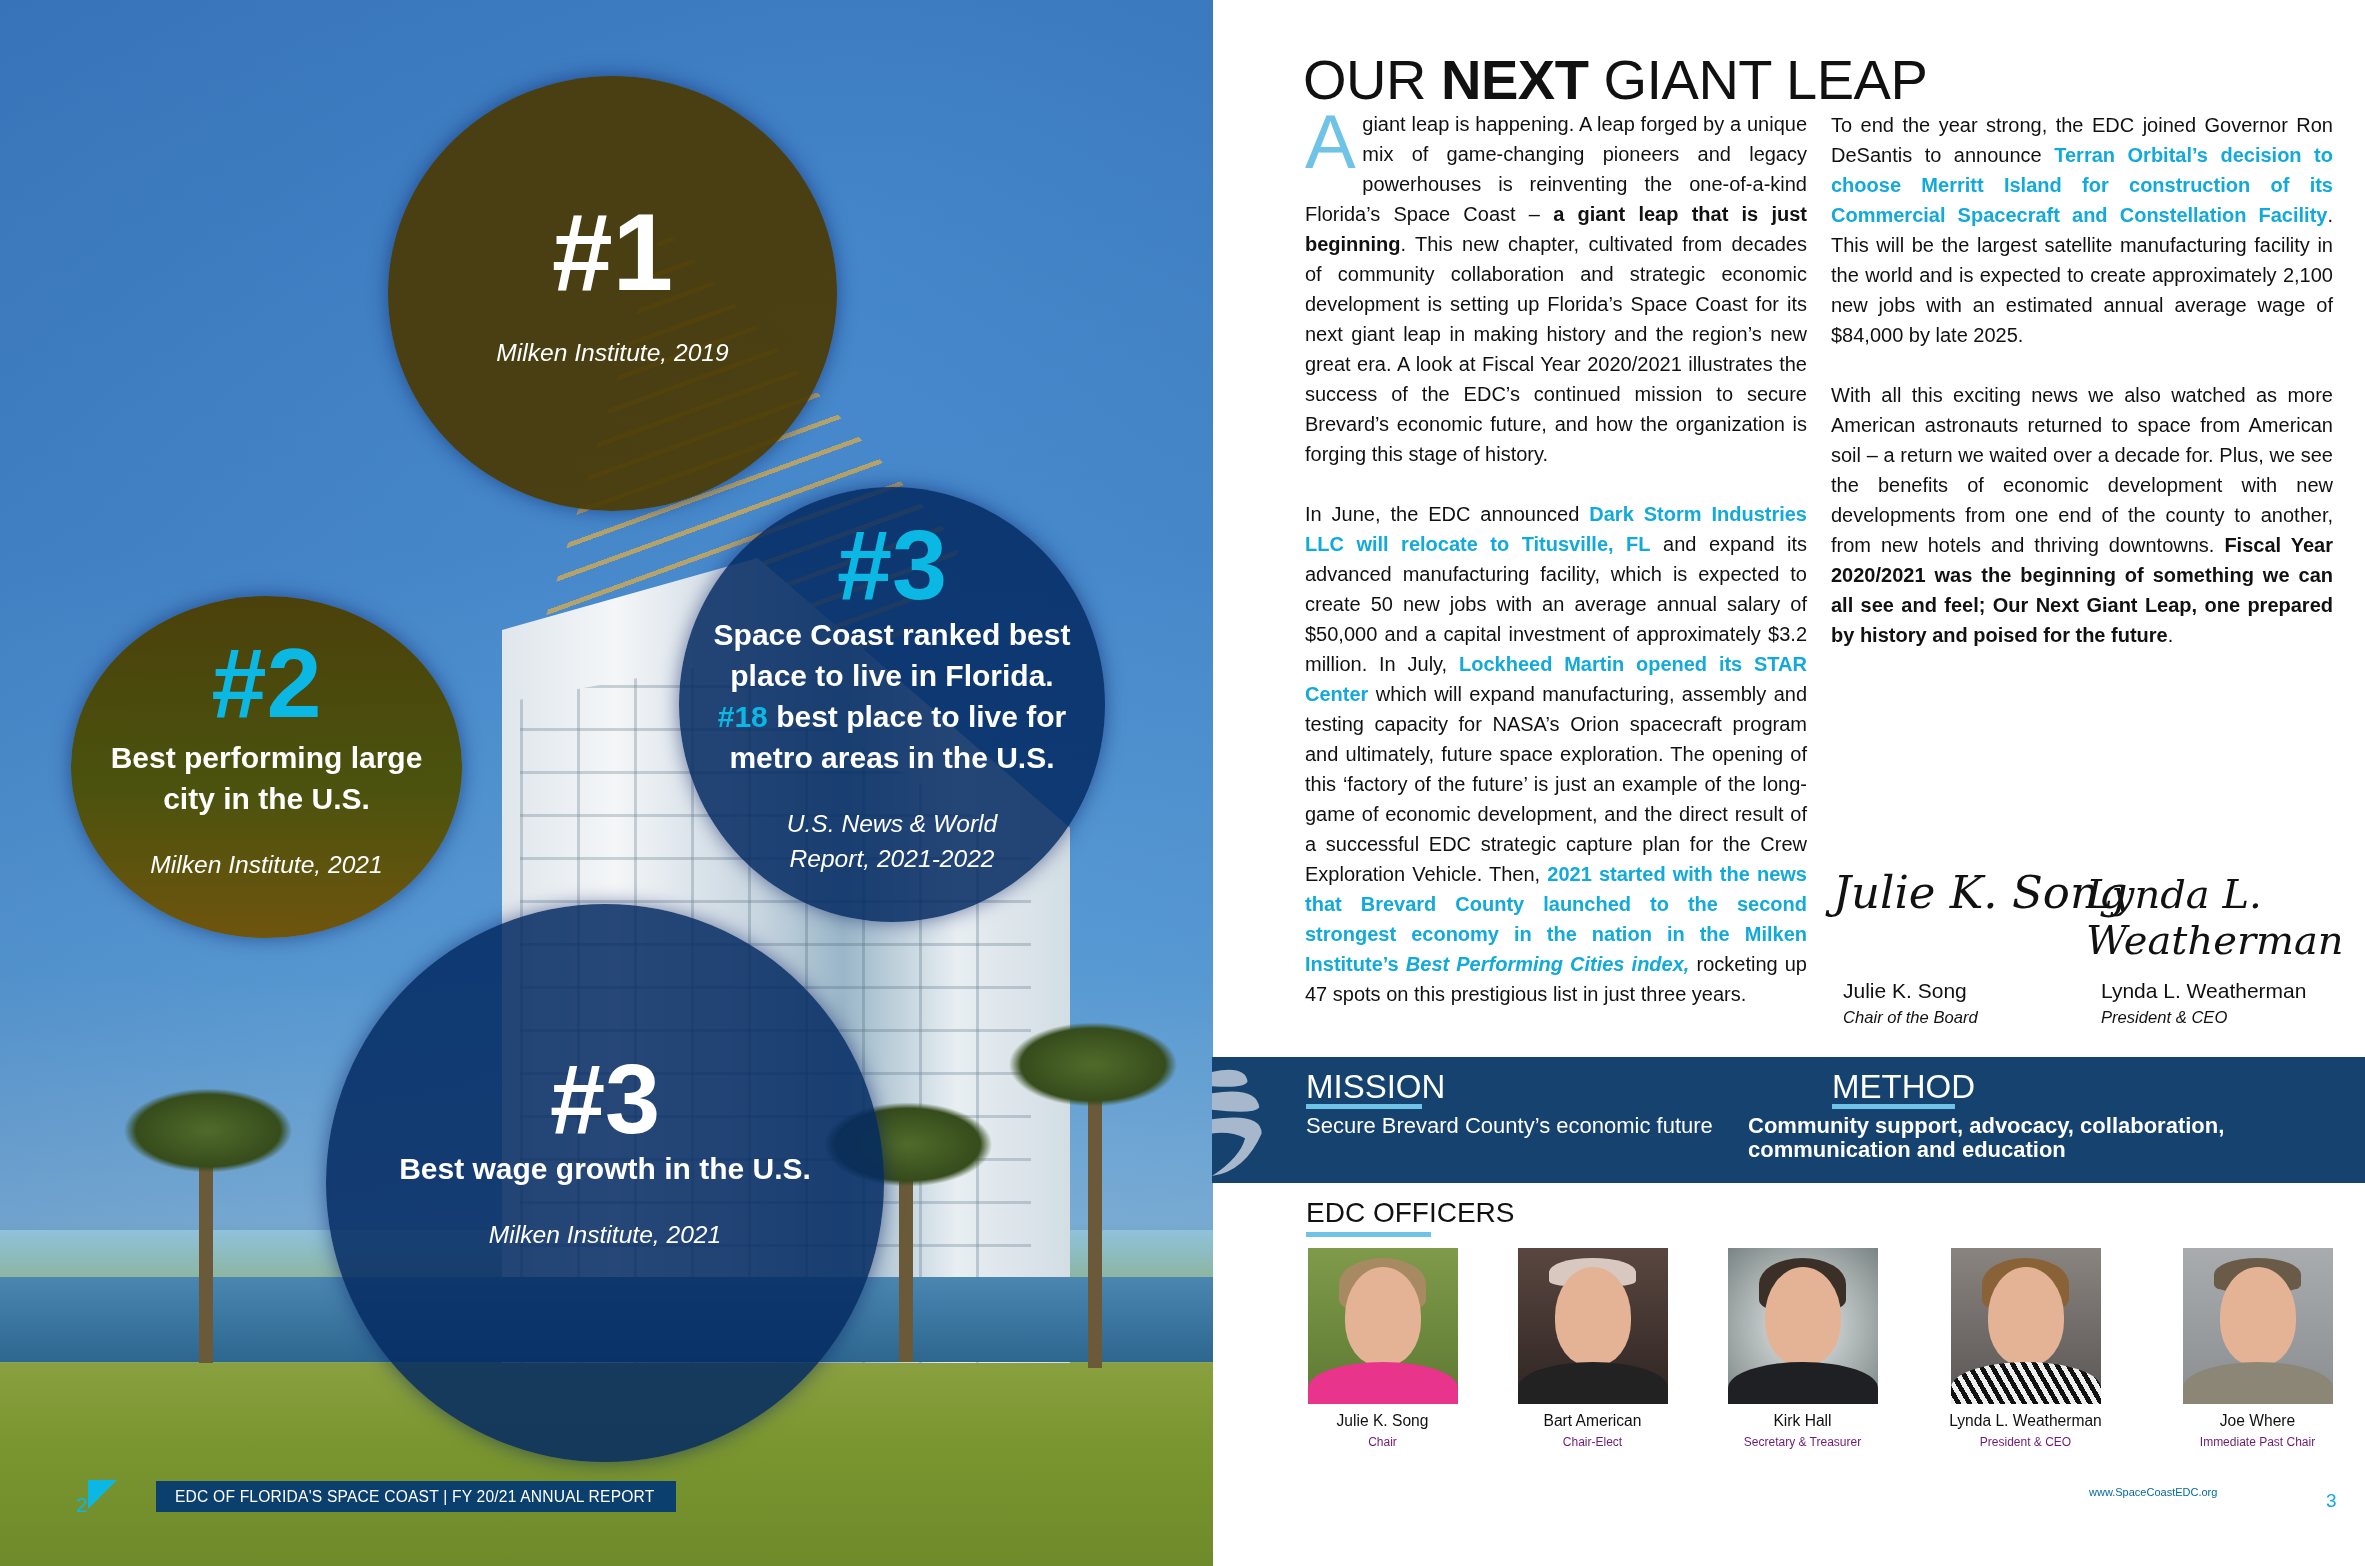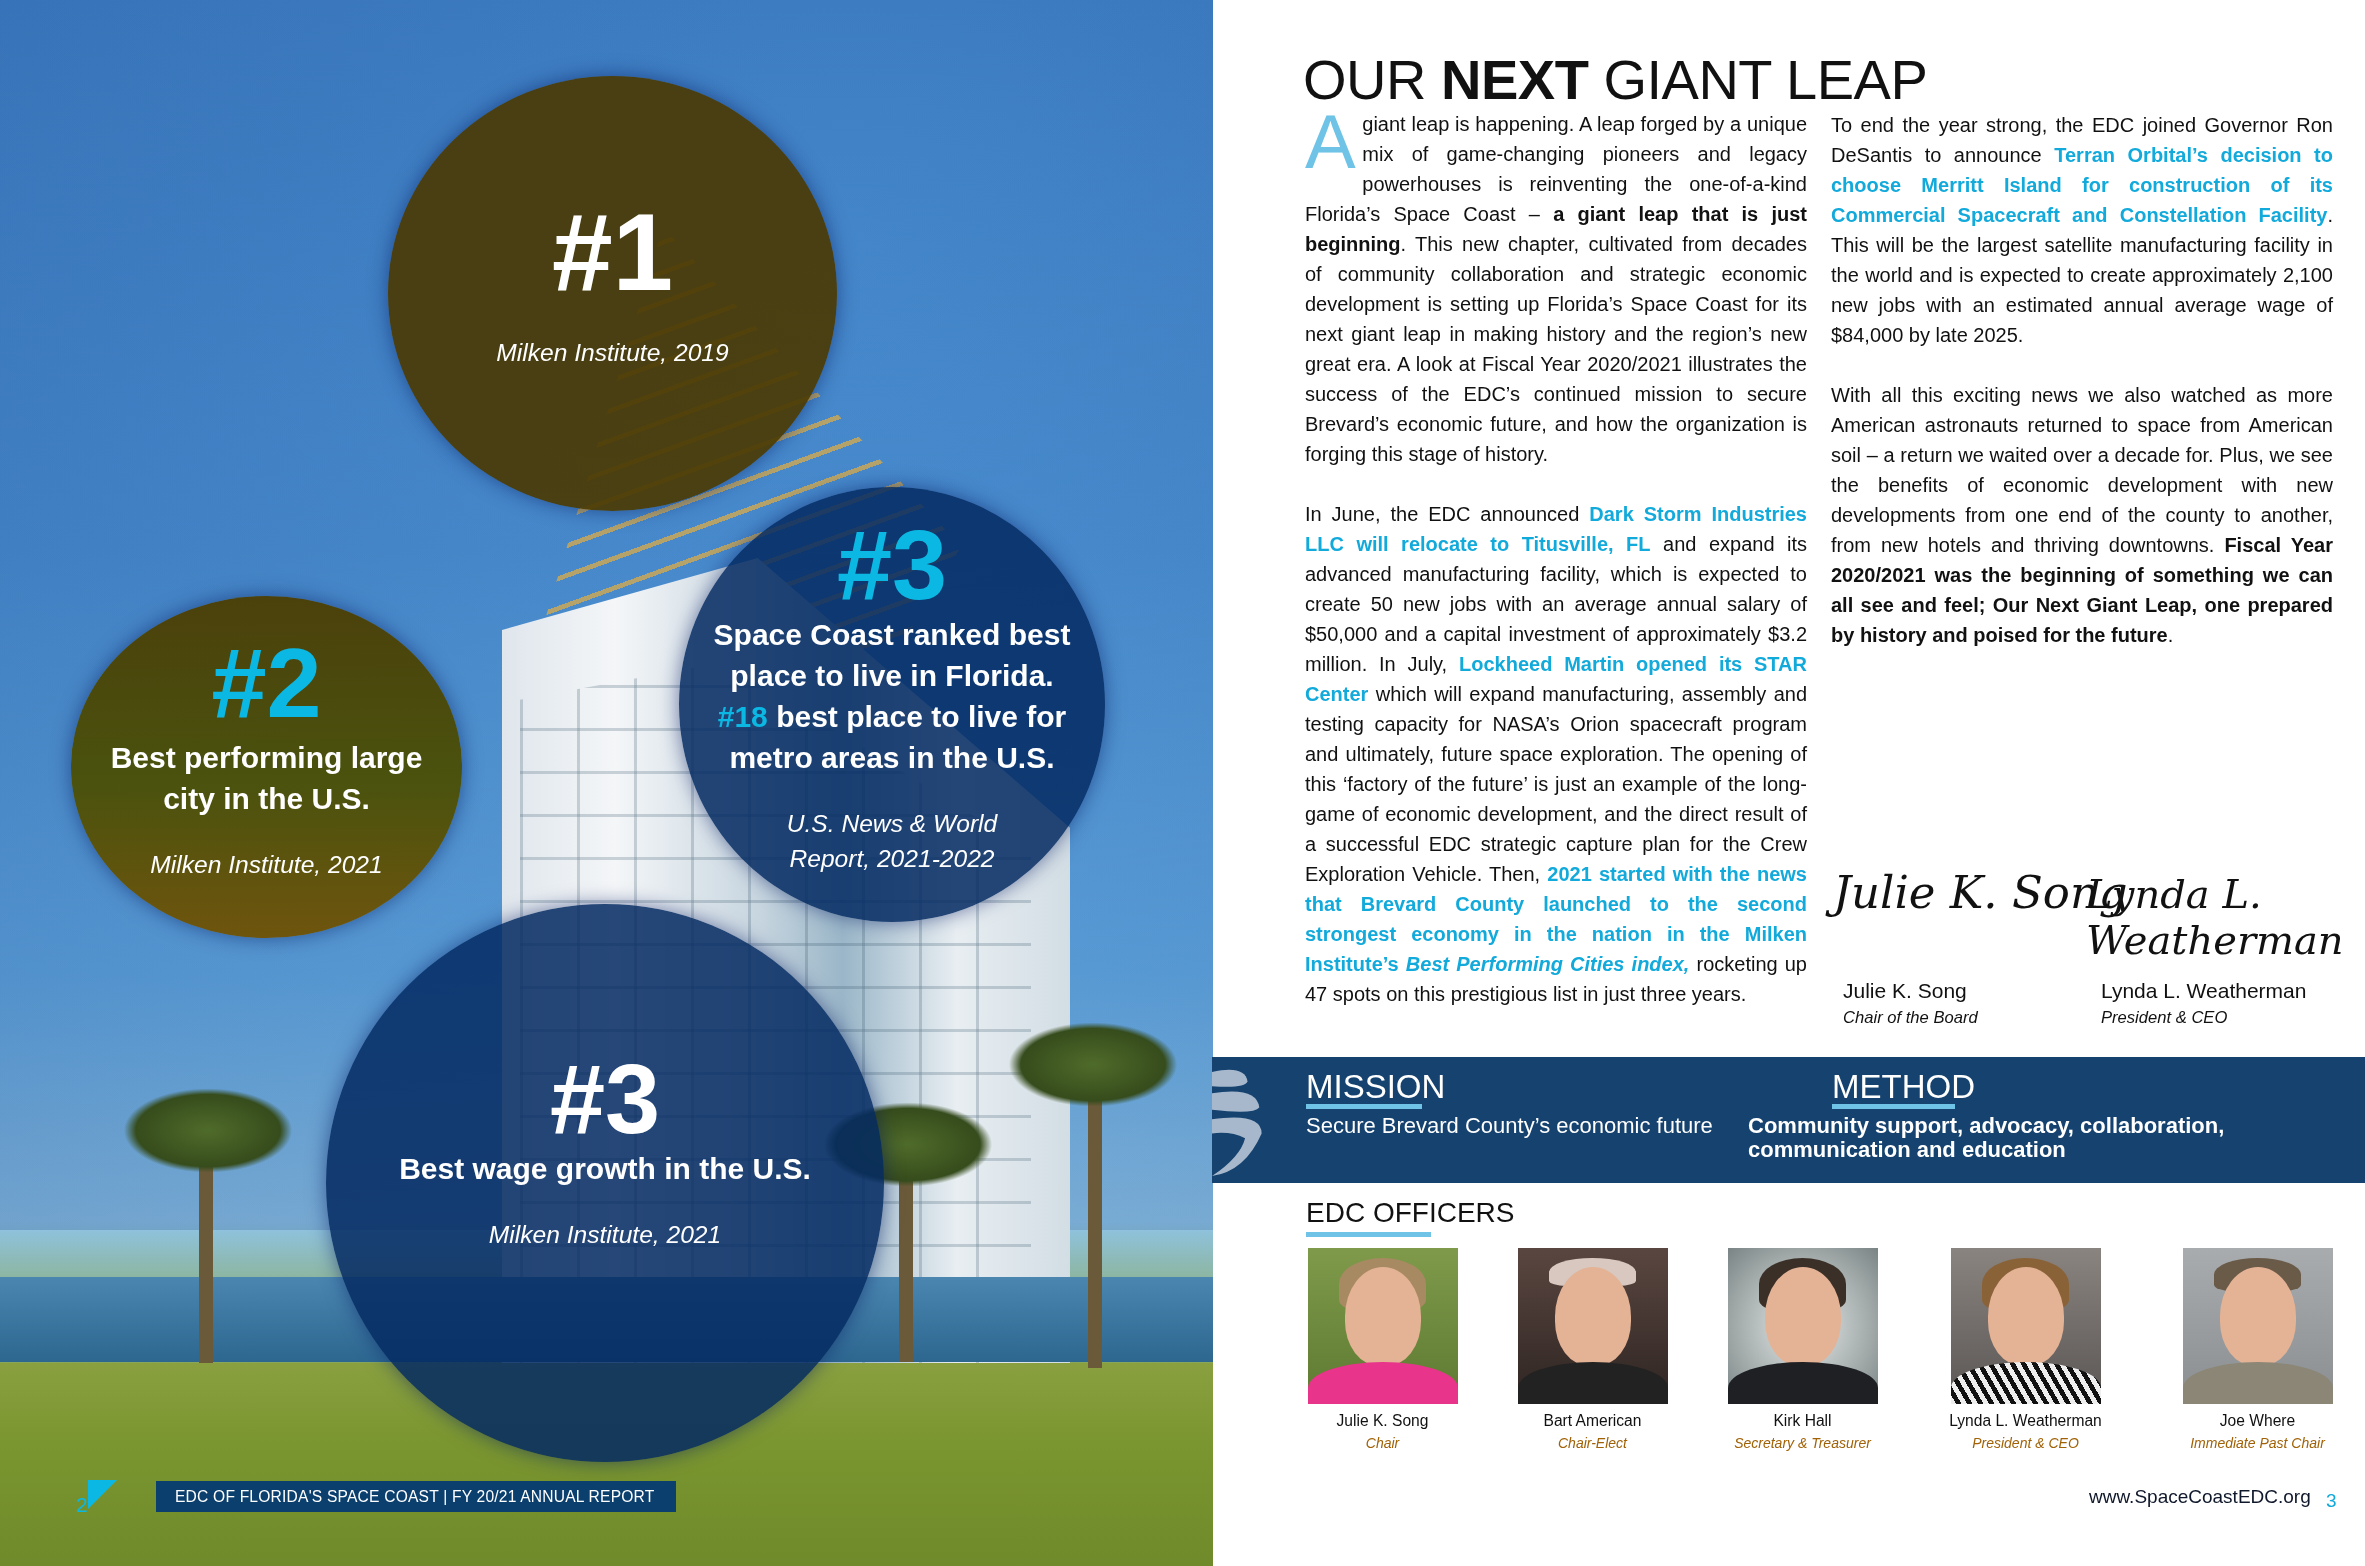--- a/index.html
+++ b/index.html
@@ -57,23 +57,23 @@
   .band-t { position:absolute; font-size:22px; color:#fff; line-height:24px; }
 
   .officers-h { position:absolute; left:1306px; top:1197px; font-size:28px; color:#111; }
   .officers-line { position:absolute; left:1306px; top:1232px; width:39px; height:4.7px; background:#6ec3e6; width:125px; }
   .officer { position:absolute; top:1248px; width:199px; text-align:center; }
   .photo { width:150px; height:156px; margin:0 auto; position:relative; overflow:hidden; }
   .face { position:absolute; left:37px; top:19px; width:76px; height:99px; border-radius:50% 50% 45% 45%; background:#e4b396; }
   .hair { position:absolute; left:31px; top:10.4px; width:87px; height:52px; border-radius:50% 50% 20% 20%; }
   .body-shape { position:absolute; left:0; top:114px; width:150px; height:52px; border-radius:50% 50% 0 0; }
   .o-name { font-size:15.6px; color:#111; margin-top:7.6px; }
-  .o-role { font-size:14px; font-style:italic; color:#a16207; margin-top:5.7px; }
-
-  .url { position:absolute; left:2089px; top:1486px; font-size:19px; color:#0f172a; }
+  .o-role { font-size:12px; color:#701a75; margin-top:5.7px; }
+
+  .url { position:absolute; left:2089px; top:1486px; font-size:11px; color:#0369a1; }
   .page-num-right { position:absolute; left:2326px; top:1490px; font-size:19px; color:#12a9db; }
 </style>
 </head>
 <body>
 
 <div class="left-page">
   <div class="sky-shade"></div>
   <div class="spire"></div>
   <div class="tower"></div>
   <div class="tower-windows"></div>

